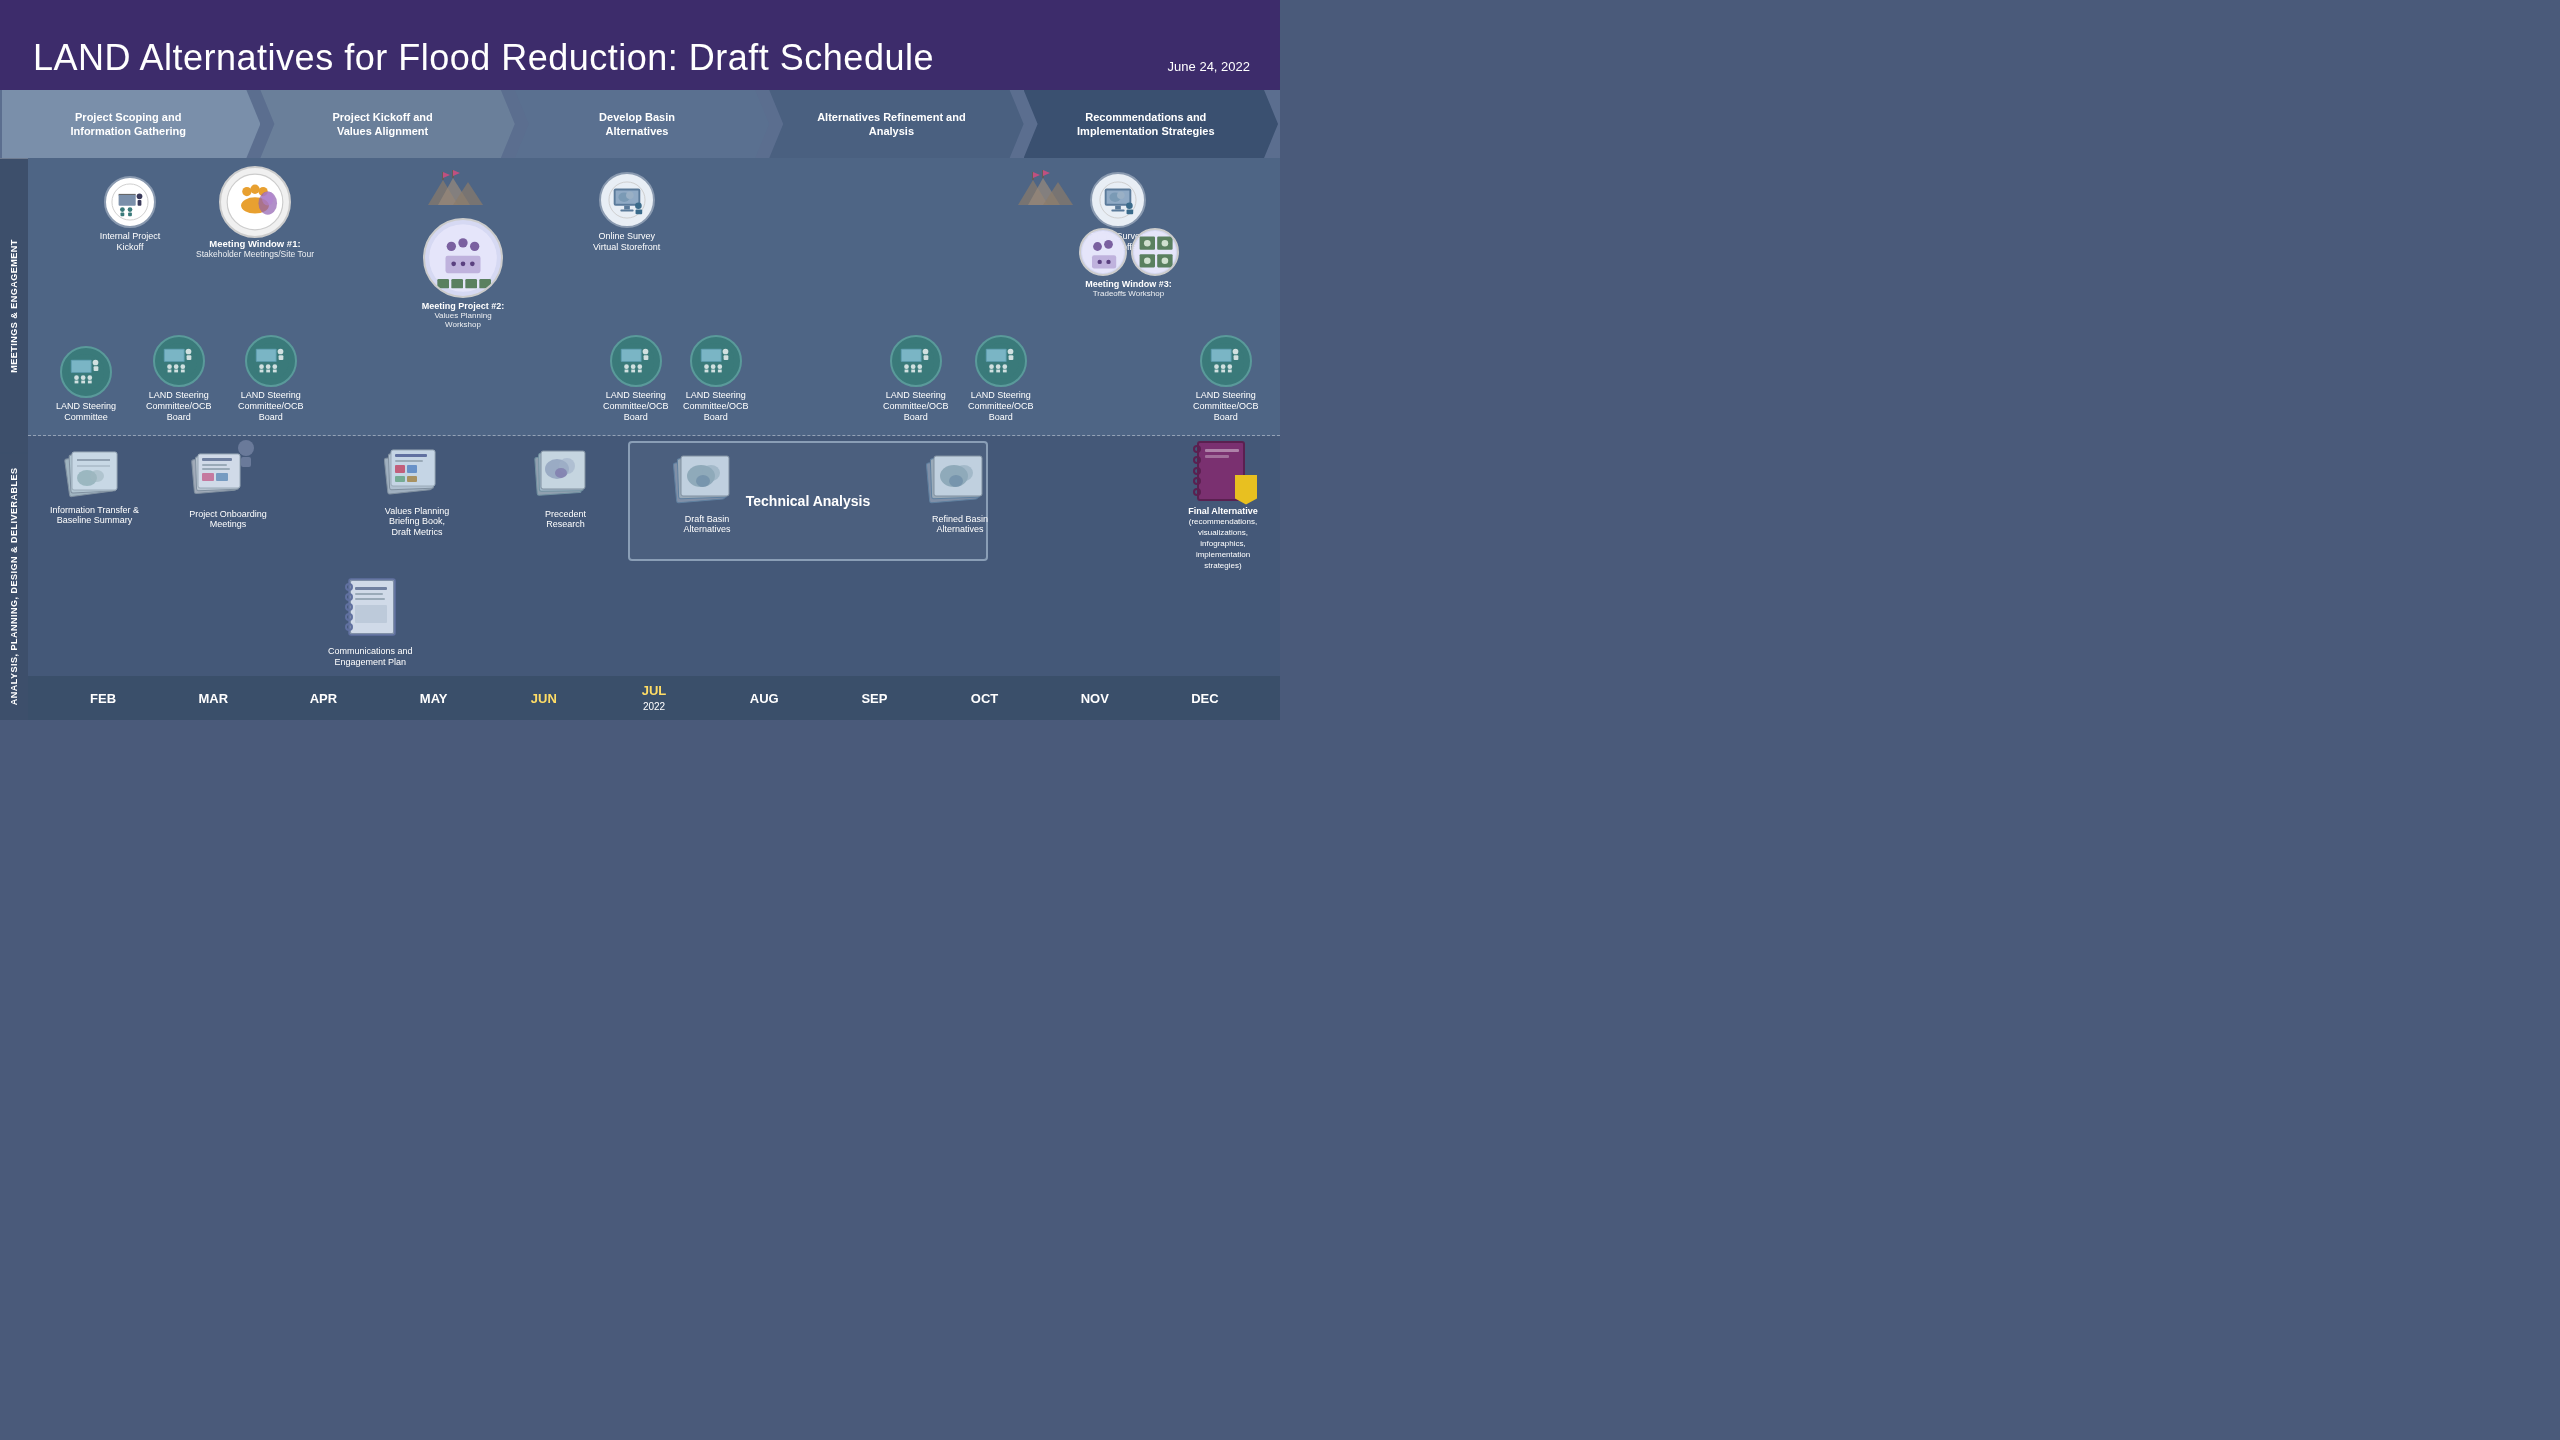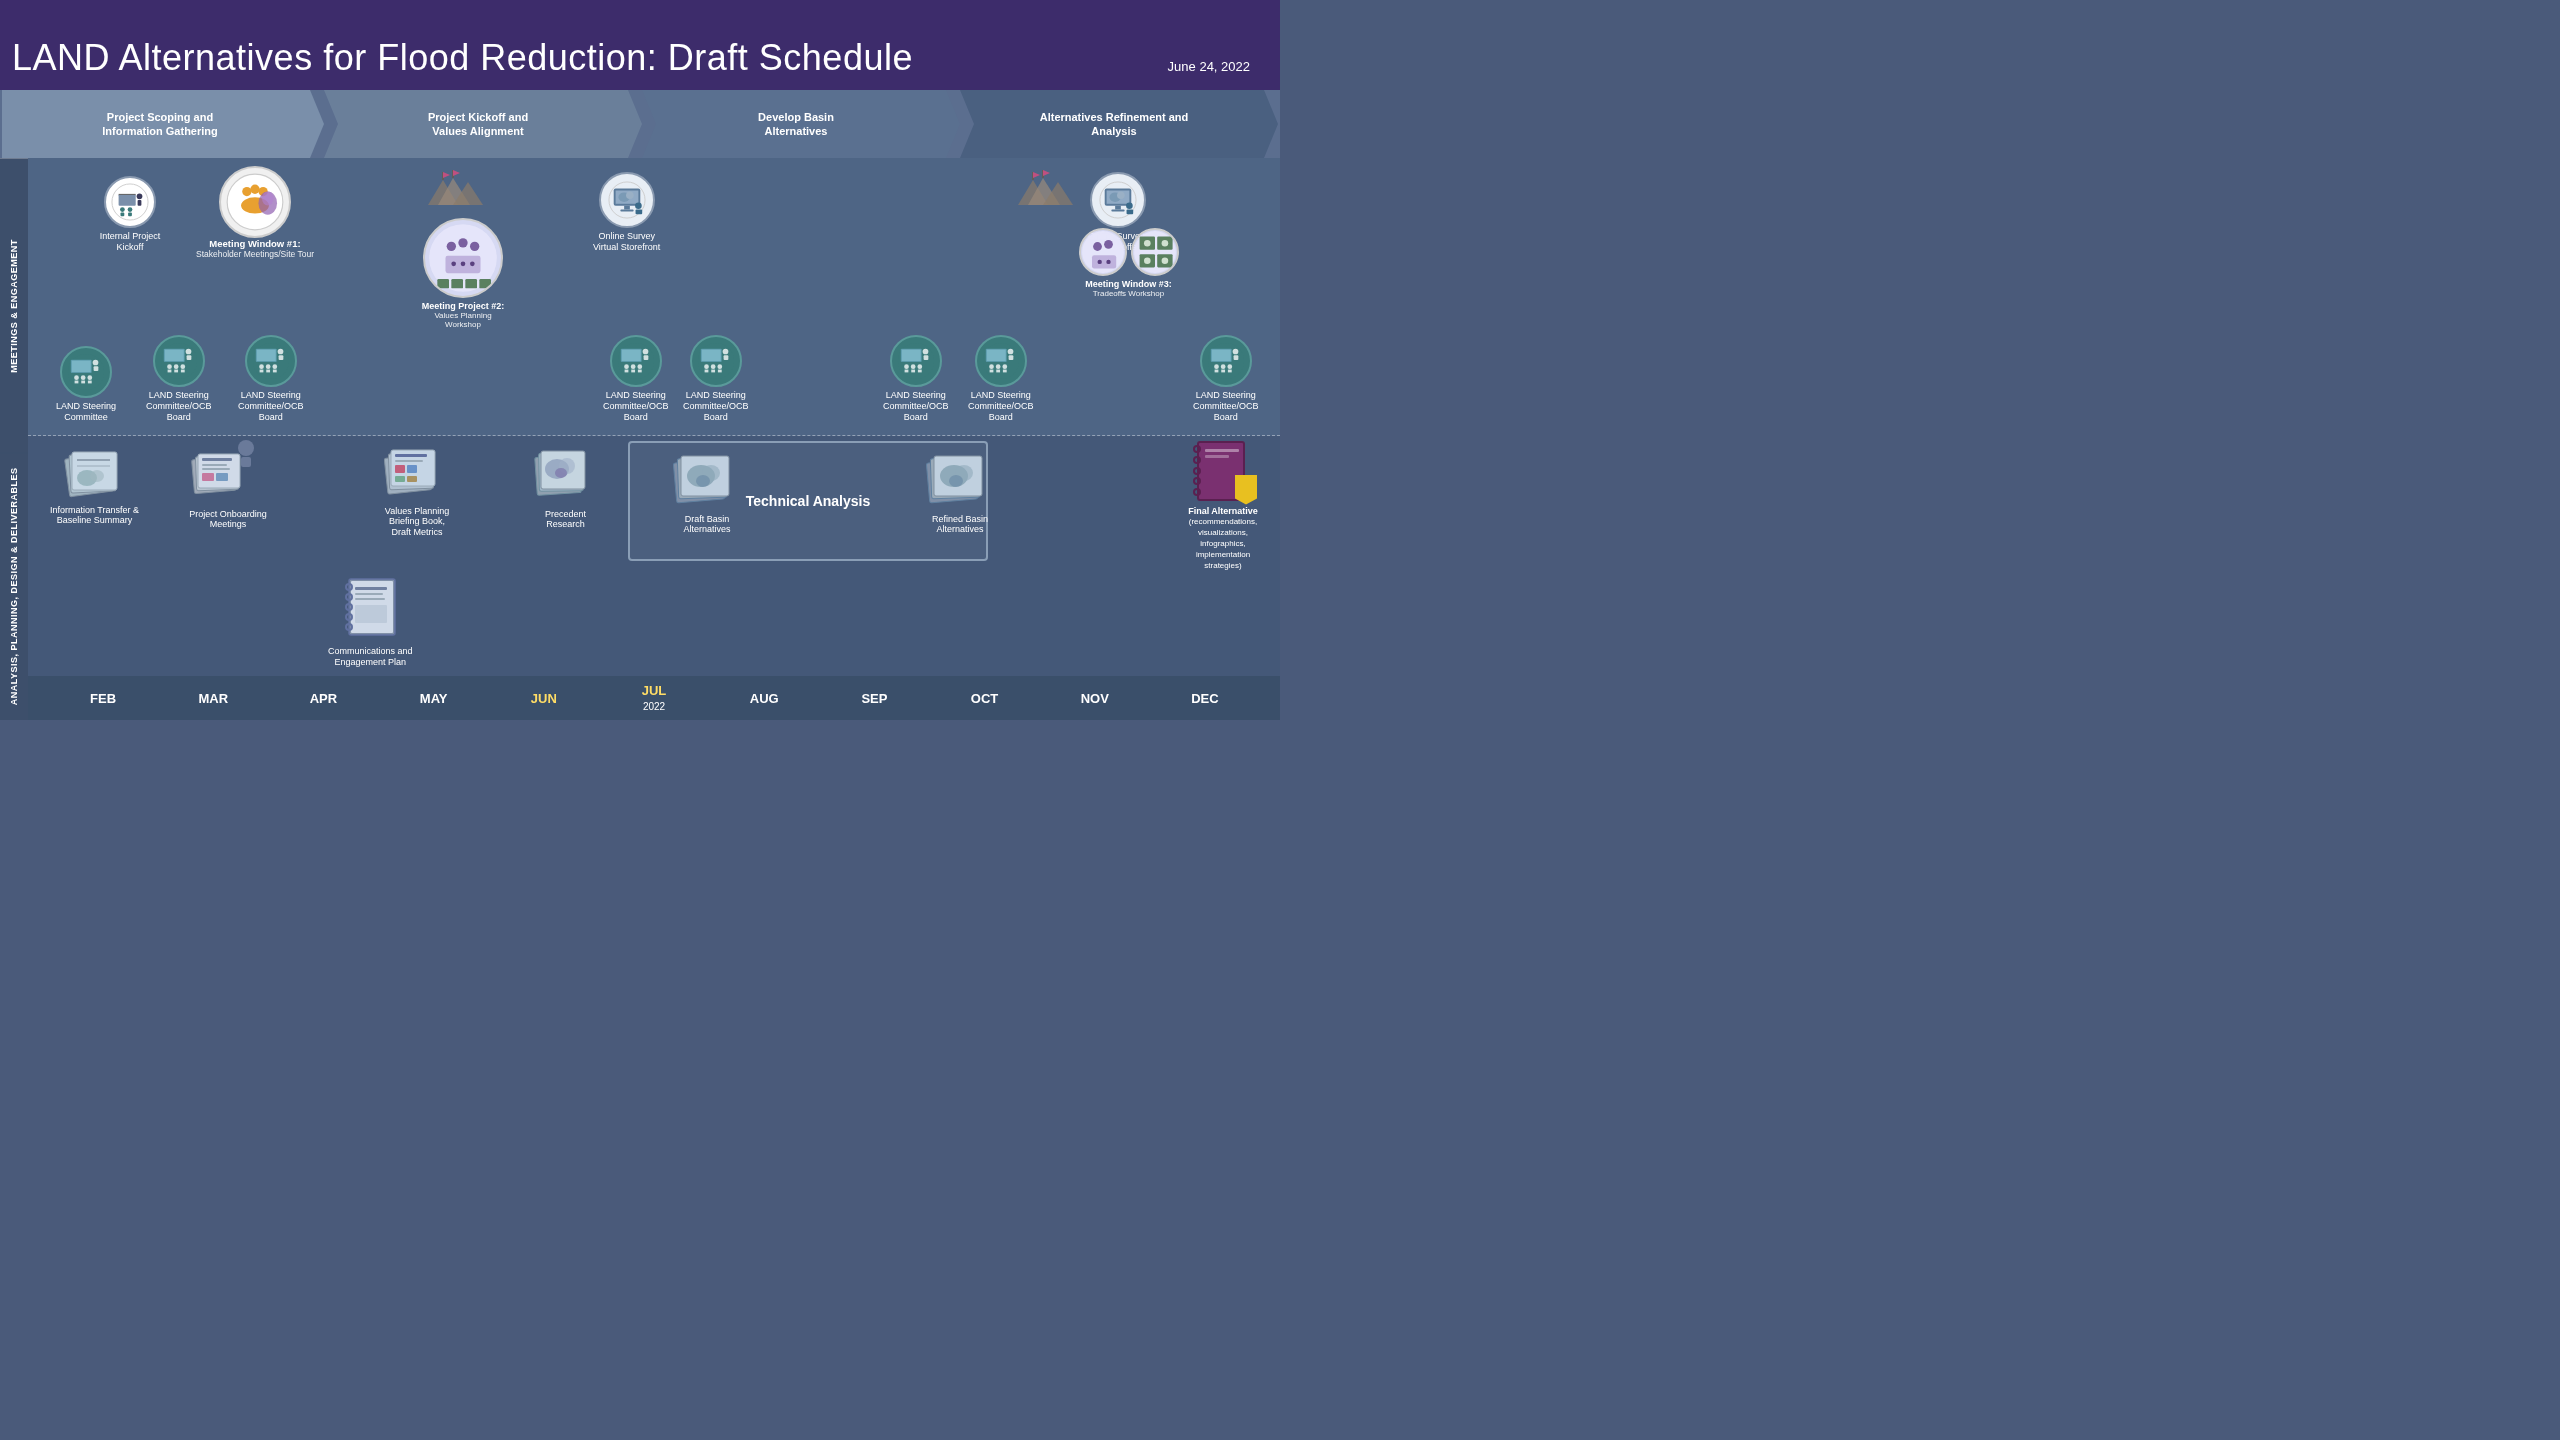--- a/index.html
+++ b/index.html
@@ -16,21 +16,21 @@
       height: 720px;
       background: #4a5a7a;
       position: relative;
       display: flex;
       flex-direction: column;
     }
 
     
     .header {
       background: #3d2c6b;
-      padding: 18px 30px 12px 12px;
+      padding: 18px 30px 12px 33px;
       display: flex;
       align-items: flex-end;
       justify-content: space-between;
       min-height: 90px;
       gap: 11px;
     }
     .header-title {
       color: white;
       font-size: 36px;
       font-weight: 300;
@@ -269,20 +269,23 @@
       <span style="color:white;font-size:11px;font-weight:700;text-align:center;line-height:1.3;">Project Scoping and<br>Information Gathering</span>
     </div>
     <div class="phase-arrow pa2">
       <span style="color:white;font-size:11px;font-weight:700;text-align:center;line-height:1.3;">Project Kickoff and<br>Values Alignment</span>
     </div>
     <div class="phase-arrow pa3">
       <span style="color:white;font-size:11px;font-weight:700;text-align:center;line-height:1.3;">Develop Basin<br>Alternatives</span>
     </div>
     <div class="phase-arrow pa4">
       <span style="color:white;font-size:11px;font-weight:700;text-align:center;line-height:1.3;">Alternatives Refinement and<br>Analysis</span>
+    </div>
+    <div class="phase-arrow pa5">
+      <span style="color:white;font-size:11px;font-weight:700;text-align:center;line-height:1.3;">Recommendations and<br>Implementation Strategies</span>
     </div>
   </div>
 
   <div class="content-area">
 
     <div class="left-labels">
       <div class="left-label left-label-top">
         <span>MEETINGS &amp; ENGAGEMENT</span>
       </div>
       <div class="left-label left-label-bottom">

